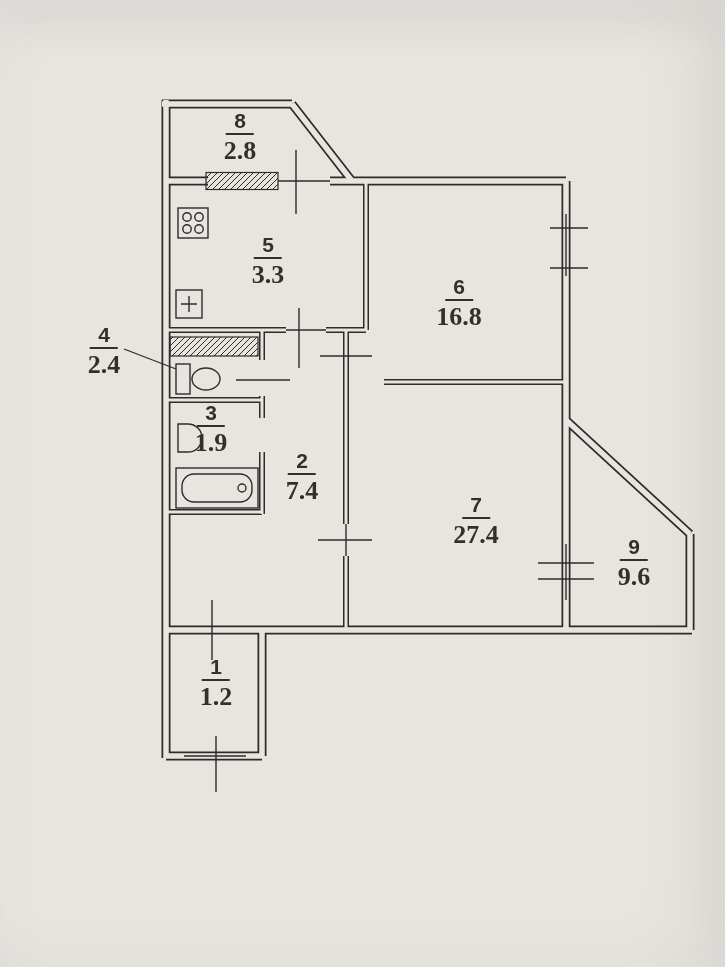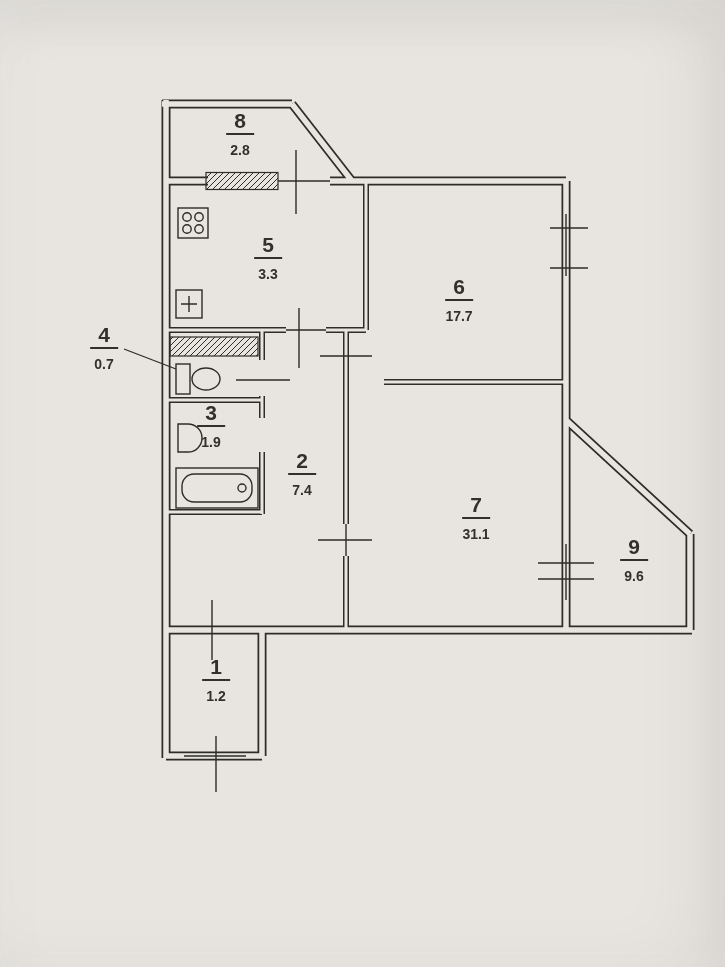--- a/index.html
+++ b/index.html
@@ -13,21 +13,21 @@
   }
   .plan-svg{position:absolute;left:0;top:0;}
   .room-label{
     position:absolute;
     transform:translateX(-50%);
     display:flex;flex-direction:column;align-items:center;
     color:#33302c;font-weight:700;line-height:1.05;
     white-space:nowrap;
   }
   .room-label .num{font-size:21px;padding:0 8px 1px;border-bottom:2px solid #33302c;}
-  .room-label .area{font-size:14px;padding-top:8px;}
+  .room-label .area{font-size:26px;padding-top:2px;font-family:Liberation Serif, serif;}
 </style>
 </head>
 <body>
 
 <div class="page">
 
   <svg class="plan-svg" width="725" height="967" viewBox="0 0 725 967">
     <defs>
       <pattern id="hatchPat" width="6" height="6" patternUnits="userSpaceOnUse">
         <path d="M0 6 L6 0" stroke="#2e2c29" stroke-width="1" fill="none"></path>
@@ -157,36 +157,36 @@
     <span class="area">7.4</span>
   </div>
 
   <div class="room-label" style="left:211px;top:402px">
     <span class="num">3</span>
     <span class="area">1.9</span>
   </div>
 
   <div class="room-label" style="left:104px;top:324px">
     <span class="num">4</span>
-    <span class="area">0.7</span>
+    <span class="area">2.4</span>
   </div>
 
   <div class="room-label" style="left:268px;top:234px">
     <span class="num">5</span>
     <span class="area">3.3</span>
   </div>
 
   <div class="room-label" style="left:459px;top:276px">
     <span class="num">6</span>
-    <span class="area">17.7</span>
+    <span class="area">16.8</span>
   </div>
 
   <div class="room-label" style="left:476px;top:494px">
     <span class="num">7</span>
-    <span class="area">31.1</span>
+    <span class="area">27.4</span>
   </div>
 
   <div class="room-label" style="left:240px;top:110px">
     <span class="num">8</span>
     <span class="area">2.8</span>
   </div>
 
   <div class="room-label" style="left:634px;top:536px">
     <span class="num">9</span>
     <span class="area">9.6</span>

